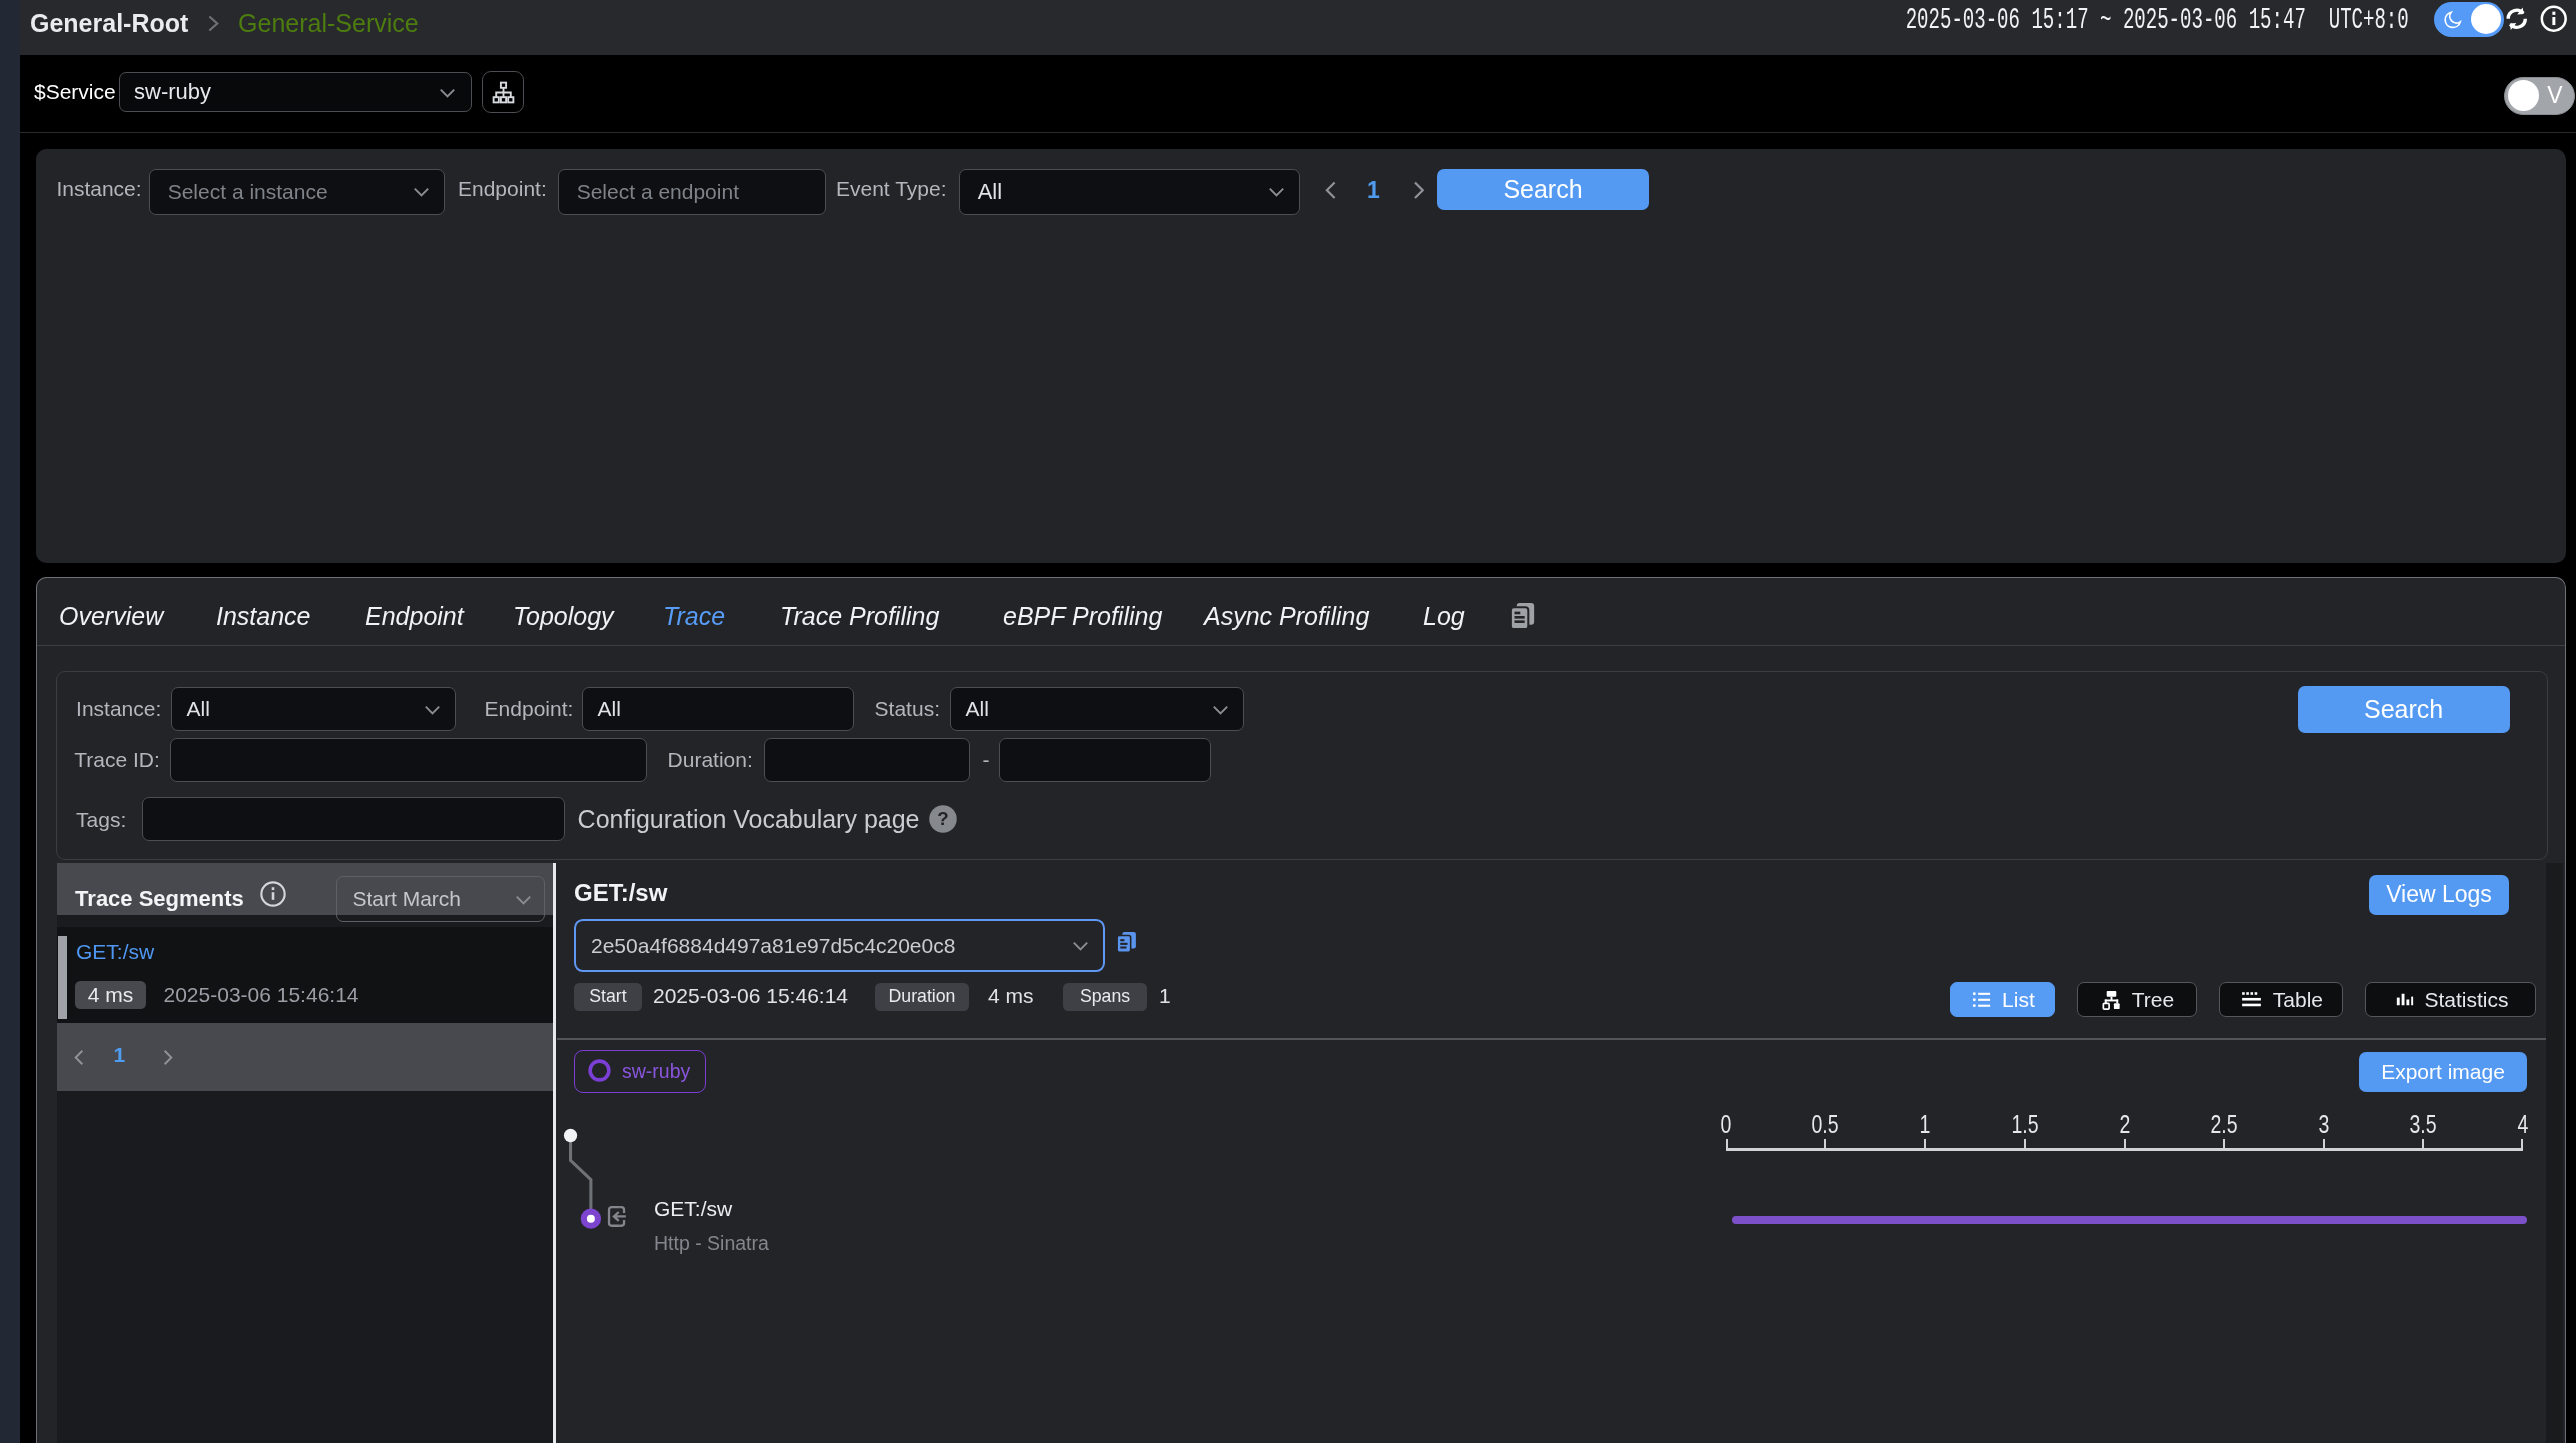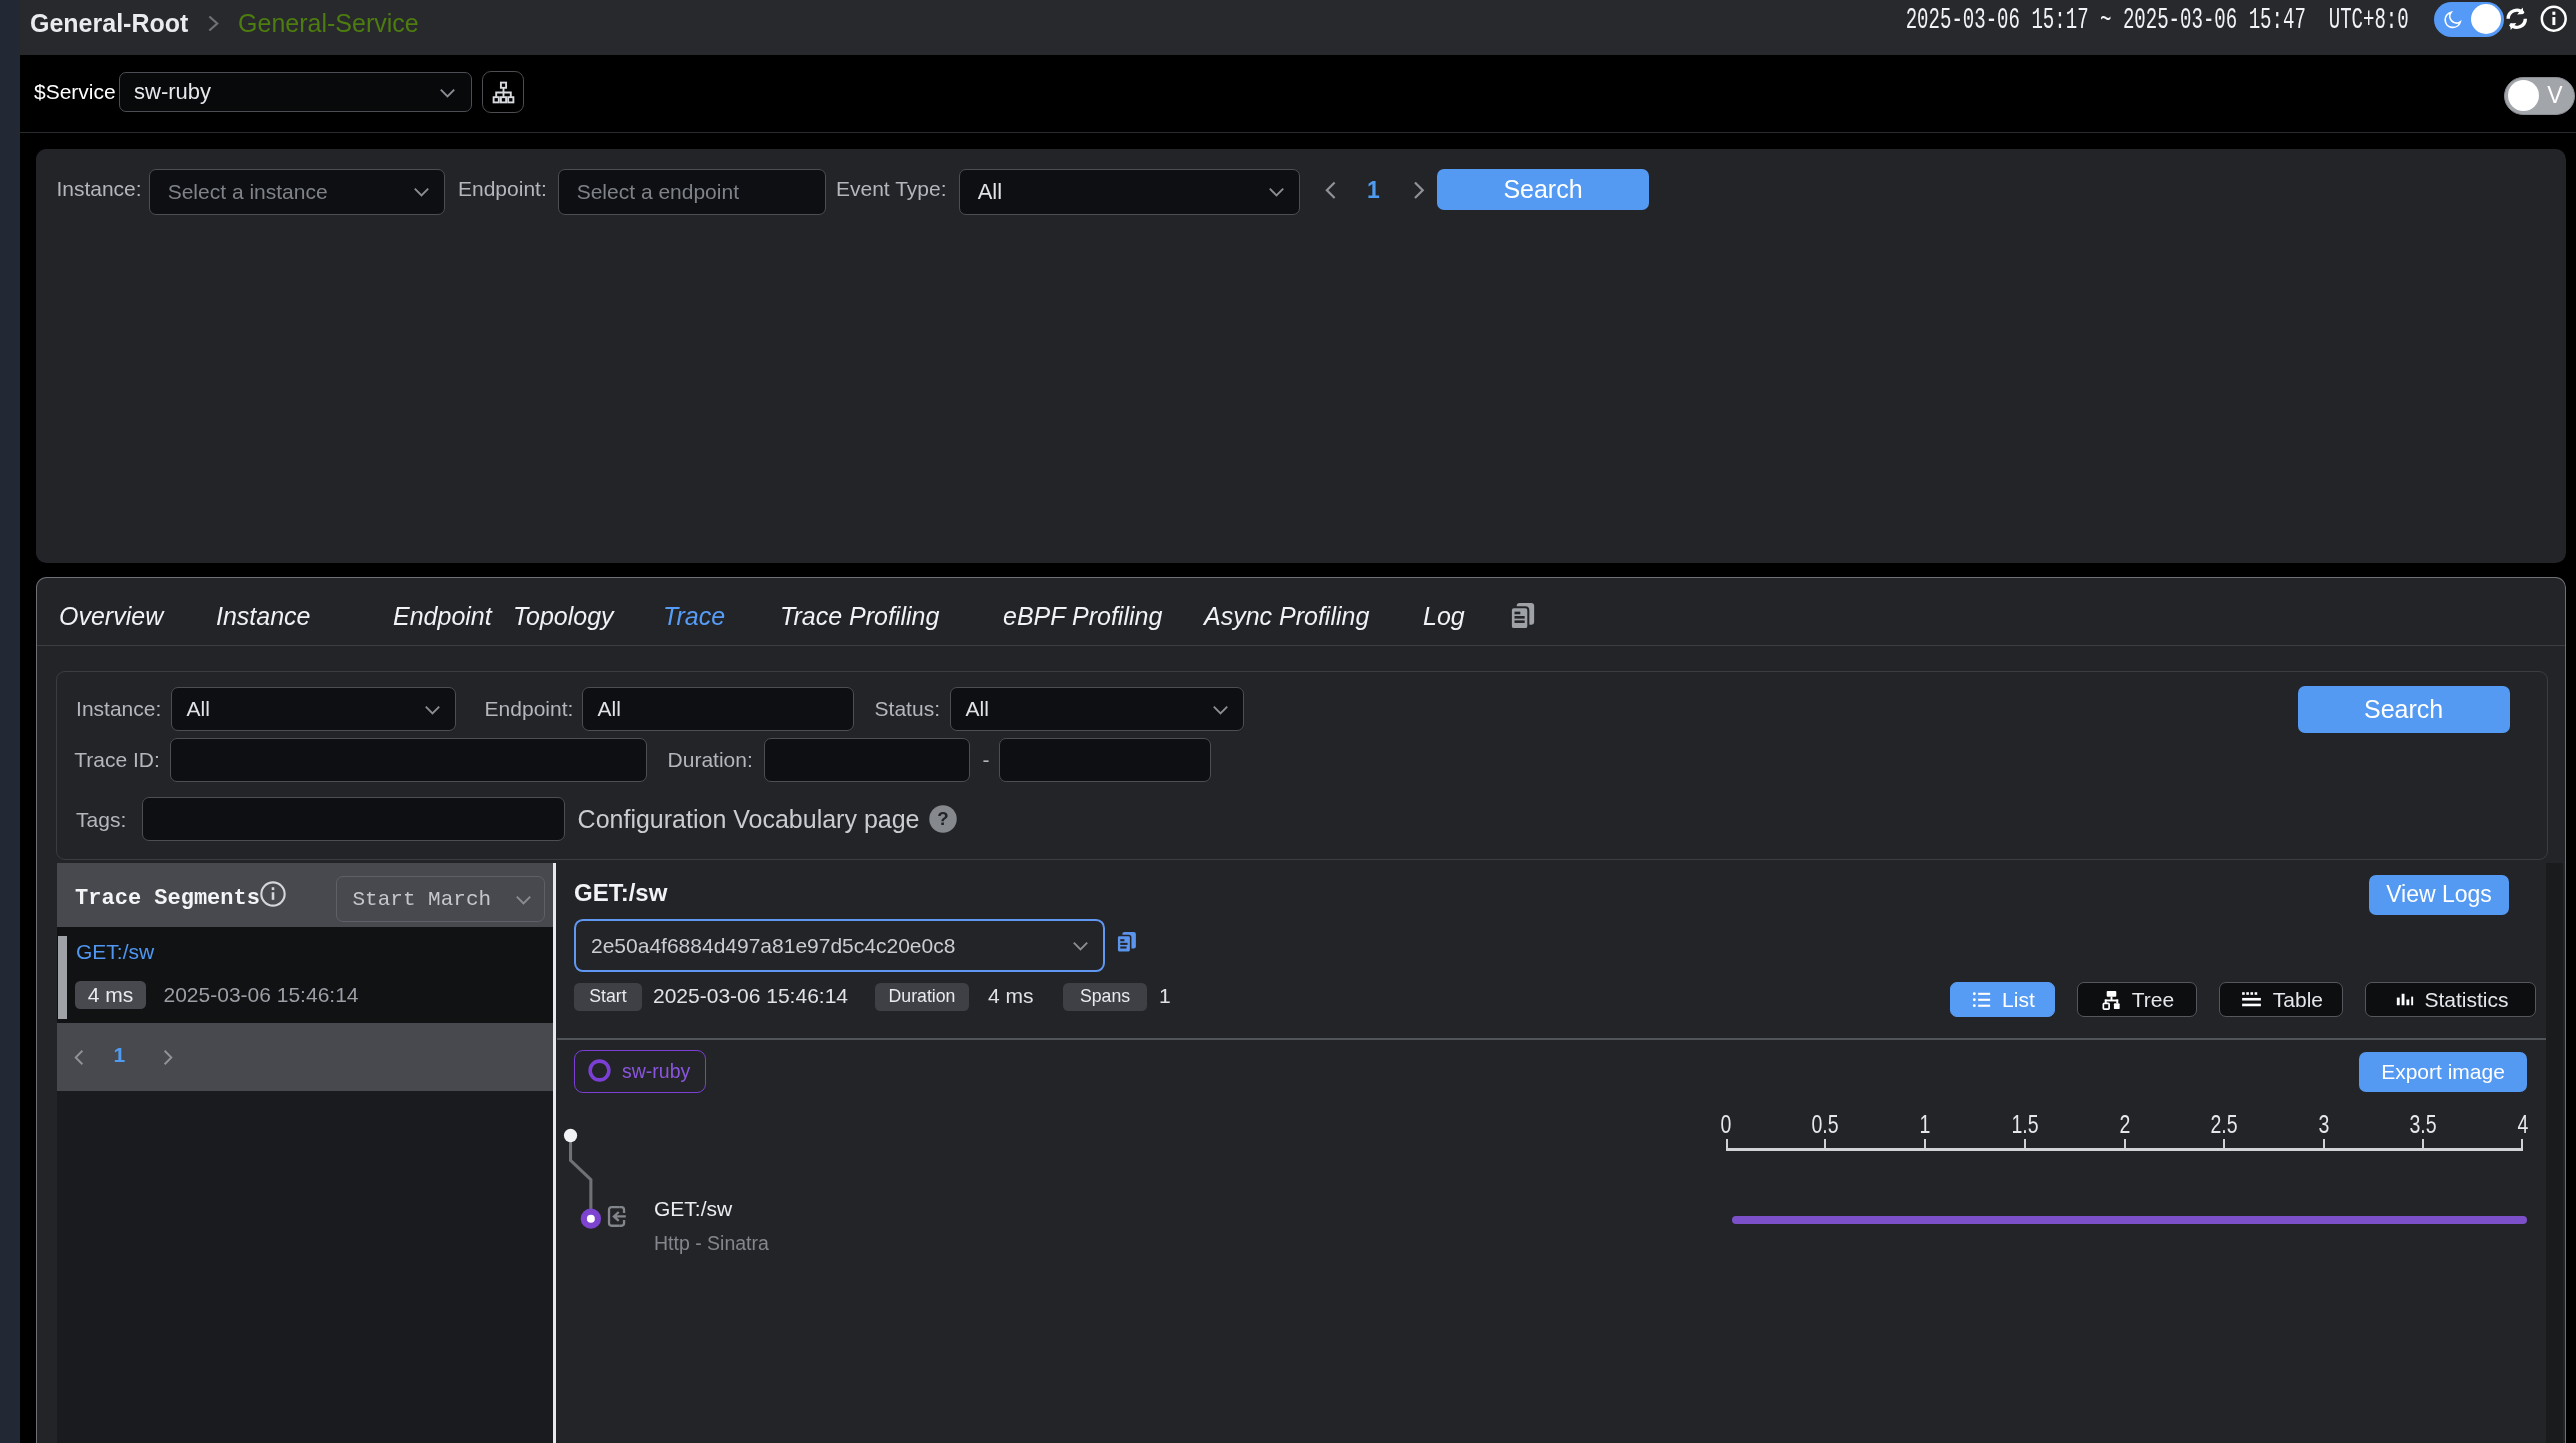--- a/index.html
+++ b/index.html
@@ -53,21 +53,21 @@
 
   
   #card2 { left:36px; top:577px; width:2530px; height:886px; background:#232428; border:1.8px solid #6e7075; border-bottom:none; border-radius:10.6px 10.6px 0 0; }
   #tabs { position:absolute; left:0; top:0; width:100%; height:68px; border-bottom:1.8px solid #3c3e42;font-style:italic; }
   .tab { position:absolute; top:24px; font-size:25px; color:#f0f2f5; }
   .tab.active { color:#579cf6; }
 
   #fcard { position:absolute; left:18.6px; top:93px; width:2492px; height:189px; border:1.8px solid #3b3d41; border-radius:8.9px; background:#232428; }
 
   #segpanel { position:absolute; left:19.5px; top:285px; width:498px; bottom:0; background:#1a1b1e; }
-  #seghead { position:absolute; left:0; top:0; width:100%; height:64px; background:#47494e;font-family:Liberation Mono, monospace; }
+  #seghead { position:absolute; left:0; top:0; width:100%; height:52px; background:#47494e; }
   #segpage { position:absolute; left:0; top:160px; width:100%; height:68px; background:#47494e; }
   #divider { position:absolute; left:516px; top:285px; width:2.7px; bottom:0; background:#e8e9ec; }
   #detail { position:absolute; left:520px; top:285px; right:1.8px; bottom:0; }
 
   .pill { background:#3e4046; border-radius:5.3px; color:#e9ebee; font-size:17.7px; display:inline-flex; align-items:center; justify-content:center; position:absolute; }
   .dval { position:absolute; font-size:21px; color:#dfe2e6; }
   .modebtn { position:absolute; top:119px; height:35px; border:1.8px solid #55575c; border-radius:7px; background:#0d0e10; color:#e5e7ea; font-size:21px; display:flex; align-items:center; justify-content:center; }
   .modebtn.active { background:#579cf4; border-color:#579cf4; color:#fff; }
   .modebtn svg { margin-right:8.9px; }
 
@@ -157,21 +157,21 @@
         <path d="M9 5 L16 12 L9 19" stroke="#8f9298" stroke-width="2" fill="none"></path>
       </svg>
     <div class="bluebtn" style="left:1401px; top:20.4px; width:212px; height:41px; font-size:25px;">Search</div>
 
   </div>
 
   <div id="card2" class="abs">
     <div id="tabs">
       <span class="tab" style="left:22px;">Overview</span>
       <span class="tab" style="left:179px;">Instance</span>
-      <span class="tab" style="left:328px;margin-left:28px;">Endpoint</span>
+      <span class="tab" style="left:328px;">Endpoint</span>
       <span class="tab" style="left:476px;">Topology</span>
       <span class="tab active" style="left:626px;">Trace</span>
       <span class="tab" style="left:743px;">Trace Profiling</span>
       <span class="tab" style="left:958px;margin-left:8px;">eBPF Profiling</span>
       <span class="tab" style="left:1167px;">Async Profiling</span>
       <span class="tab" style="left:1386px;">Log</span>
       <svg width="35" height="32" viewBox="0 0 24 22" style="position:absolute; left:1468px; top:22px;">
         <rect x="8" y="2" width="12" height="15" rx="2" fill="#9ea1a6"></rect>
         <rect x="4" y="5" width="12" height="15" rx="2" fill="#9ea1a6" stroke="#232428" stroke-width="1.4"></rect>
         <rect x="6.5" y="8" width="4" height="1.8" fill="#232428"></rect>

